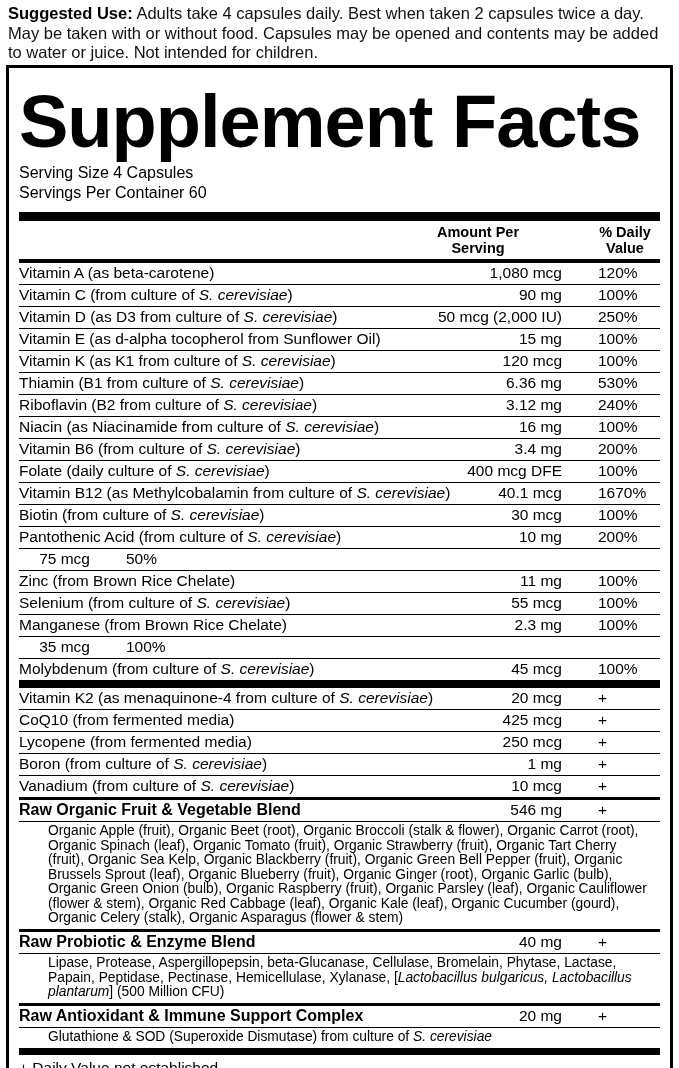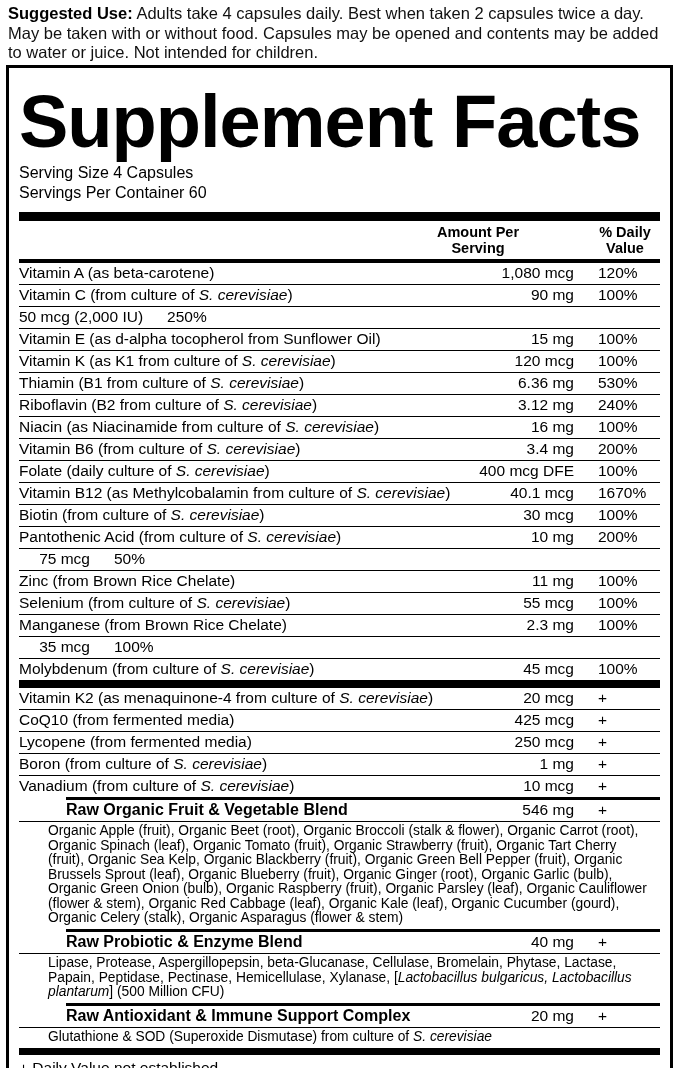--- a/index.html
+++ b/index.html
@@ -32,24 +32,24 @@
   .colheads .spacer { flex: 1; }
   .colhead {
     font-weight: bold; font-size: 14.5px; line-height: 16px; text-align: center;
   }
   .colhead.amount { width: 112px; margin-right: 16px; }
   .colhead.dv { width: 70px; }
   .row {
     display: flex; align-items: baseline;
     border-top: 1.5px solid #000;
     padding: 2px 0 2.5px 0;
-    font-size: 15.5px; line-height: 16.5px;
+    font-size: 15.5px; line-height: 16.5px; gap: 12px;
   }
   .rows > .row:first-child { border-top: none; }
-  .row.bold { border-top: 3px solid #000; margin-left: 47px; }
+  .row.bold { border-top: 3px solid #000; }
   .row.bold .name { font-weight: bold; font-size: 16px; }
   .row .name { flex: 1 1 auto; }
   .row .amt { white-space: nowrap; text-align: right; min-width: 95px; padding-right: 24px; }
   .row .dv { width: 62px; text-align: left; white-space: nowrap; }
   .desc {
     border-top: 1.5px solid #000;
     padding: 2px 4px 3.5px 29px;
     font-size: 13.8px; line-height: 14.5px;
   }
   .it { font-style: italic; }
@@ -81,20 +81,21 @@
         <span class="name"><span>Vitamin A (as beta-carotene)</span></span>
         <span class="amt">1,080 mcg</span>
         <span class="dv">120%</span>
       </div>
       <div class="row">
         <span class="name"><span>Vitamin C (from culture of </span><span class="it">S. cerevisiae</span><span>)</span></span>
         <span class="amt">90 mg</span>
         <span class="dv">100%</span>
       </div>
       <div class="row">
+        <span class="name"><span>Vitamin D (as D3 from culture of </span><span class="it">S. cerevisiae</span><span>)</span></span>
         <span class="amt">50 mcg (2,000 IU)</span>
         <span class="dv">250%</span>
       </div>
       <div class="row">
         <span class="name"><span>Vitamin E (as d-alpha tocopherol from Sunflower Oil)</span></span>
         <span class="amt">15 mg</span>
         <span class="dv">100%</span>
       </div>
       <div class="row">
         <span class="name"><span>Vitamin K (as K1 from culture of </span><span class="it">S. cerevisiae</span><span>)</span></span>

